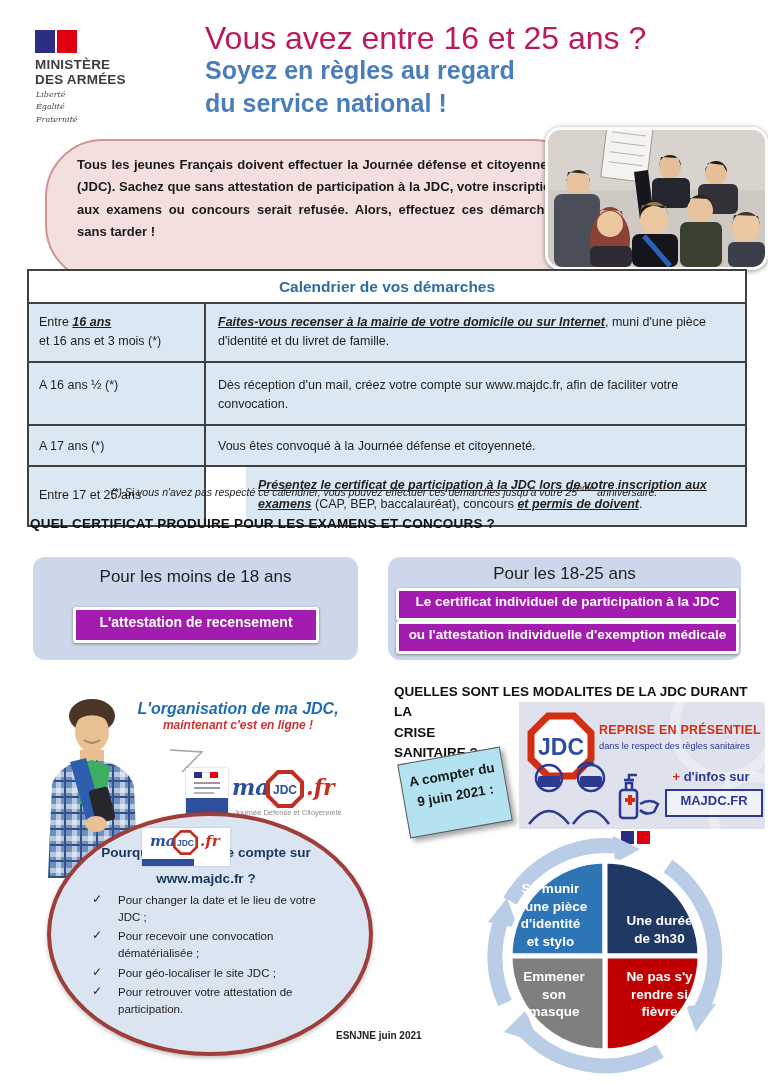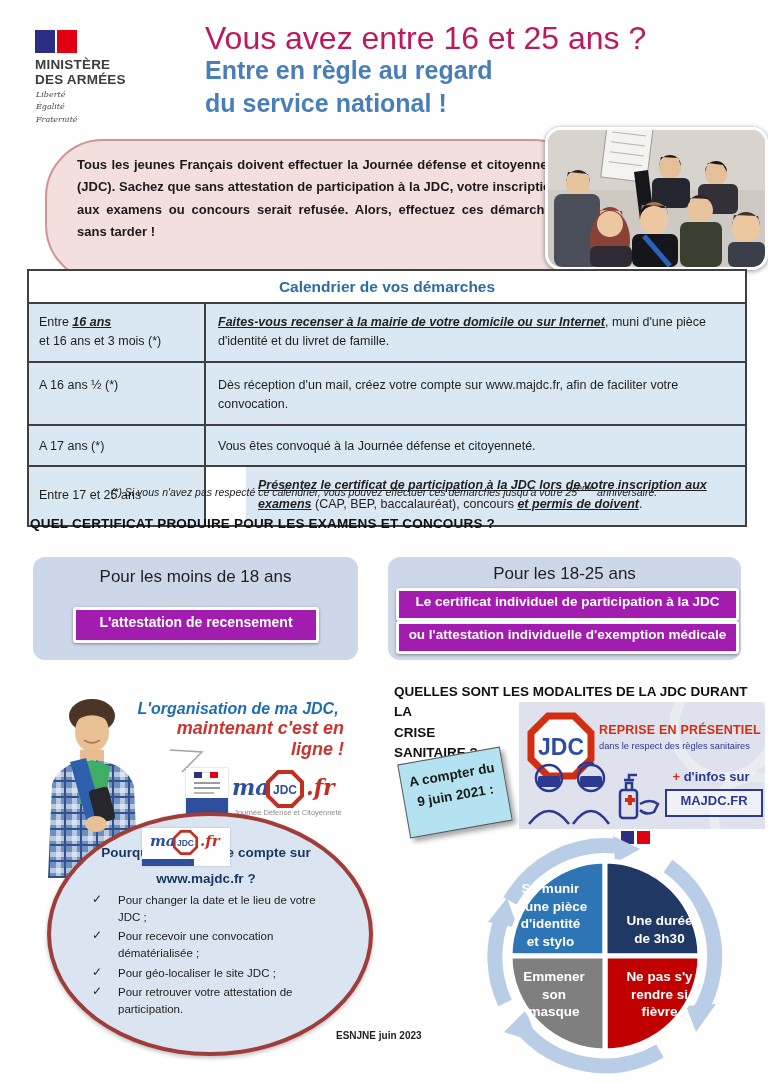--- a/index.html
+++ b/index.html
@@ -36,21 +36,21 @@
 
   
   .cert-heading{left:30px;top:516px;font-size:13.5px;font-weight:bold;color:#101010;letter-spacing:.2px;}
   .cert-box{top:557px;height:103px;background:#ccd7e9;border-radius:12px;}
   .cert-box-title{position:absolute;left:0;width:100%;text-align:center;font-size:17px;color:#1f1f1f;}
   .blue-btn{position:absolute;background:#a21caf;border:3px solid #fff;border-radius:3px;
             box-shadow:0 1px 3px rgba(0,0,0,.4);color:#fff;font-weight:bold;text-align:center;}
 
   
   .tagline1{font-size:16px;font-weight:bold;font-style:italic;color:#1f6cb0;}
-  .tagline2{font-size:18px;font-weight:bold;font-style:italic;color:#cd3431;text-align:right;}
+  .tagline2{font-size:12px;font-weight:bold;font-style:italic;color:#cd3431;}
   .script{font-family:"DejaVu Serif",serif;font-style:italic;font-weight:bold;}
   .logo-ma{color:#2d4f9e;} .logo-fr{color:#c42d22;}
   .logo-caption{font-size:7.5px;color:#8c8c8c;}
   .ellipse{left:47px;top:812px;width:318px;height:236px;background:#dbe5f2;border:4px solid #9e3d39;
            border-radius:50%;box-shadow:0 2px 4px rgba(0,0,0,.25);}
   .bubble-title{left:47px;top:840px;width:318px;text-align:center;font-size:13.5px;font-weight:bold;
                 color:#17365d;line-height:26px;}
   .overlay-logo{left:142px;top:828px;width:88px;height:38px;background:#fff;box-shadow:0 0 2px rgba(0,0,0,.2);
                 text-align:center;}
   .bubble-items{left:92px;top:892px;width:244px;}
@@ -89,21 +89,21 @@
     <div>MINISTÈRE</div>
     <div>DES ARMÉES</div>
   </div>
   <div class="abs motto" style="left:36px;top:89px;">
     <div>Liberté</div>
     <div>Égalité</div>
     <div>Fraternité</div>
   </div>
   <div class="abs title-black" style="left:205px;top:20px;">Vous avez entre 16 et 25 ans ?</div>
   <div class="abs title-blue" style="left:205px;top:54px;">
-    <div>Entre en règle au regard</div>
+    <div>Soyez en règles au regard</div>
     <div>du service national !</div>
   </div>
 
   <div class="abs pink-box">Tous les jeunes Français doivent effectuer la Journée défense et citoyenneté (JDC). Sachez que sans attestation de participation à la JDC, votre inscription aux examens ou concours serait refusée. Alors, effectuez ces démarches sans tarder !</div>
 
   <div class="abs photo">
     <svg width="217" height="137" viewBox="0 0 217 137">
       <rect width="217" height="137" fill="#cfc9c3"></rect>
       <rect x="0" y="0" width="217" height="60" fill="#d8d3cd"></rect>
 
@@ -267,21 +267,21 @@
     <div class="bubble-item">
       <span class="check">✓</span>
       <span class="bubble-item-text">Pour géo-localiser le site JDC ;</span>
     </div>
     <div class="bubble-item">
       <span class="check">✓</span>
       <span class="bubble-item-text">Pour retrouver votre attestation de participation.</span>
     </div>
   </div>
 
-  <div class="abs page-footer">ESNJNE juin 2023</div>
+  <div class="abs page-footer">ESNJNE juin 2021</div>
 
   <div class="abs covid-heading pre">QUELLES SONT LES MODALITES DE LA JDC DURANT LA
 CRISE
 SANITAIRE ?</div>
 
   <div class="abs date-box">
     <div>A compter du</div>
     <div>9 juin 2021 :</div>
   </div>
 

